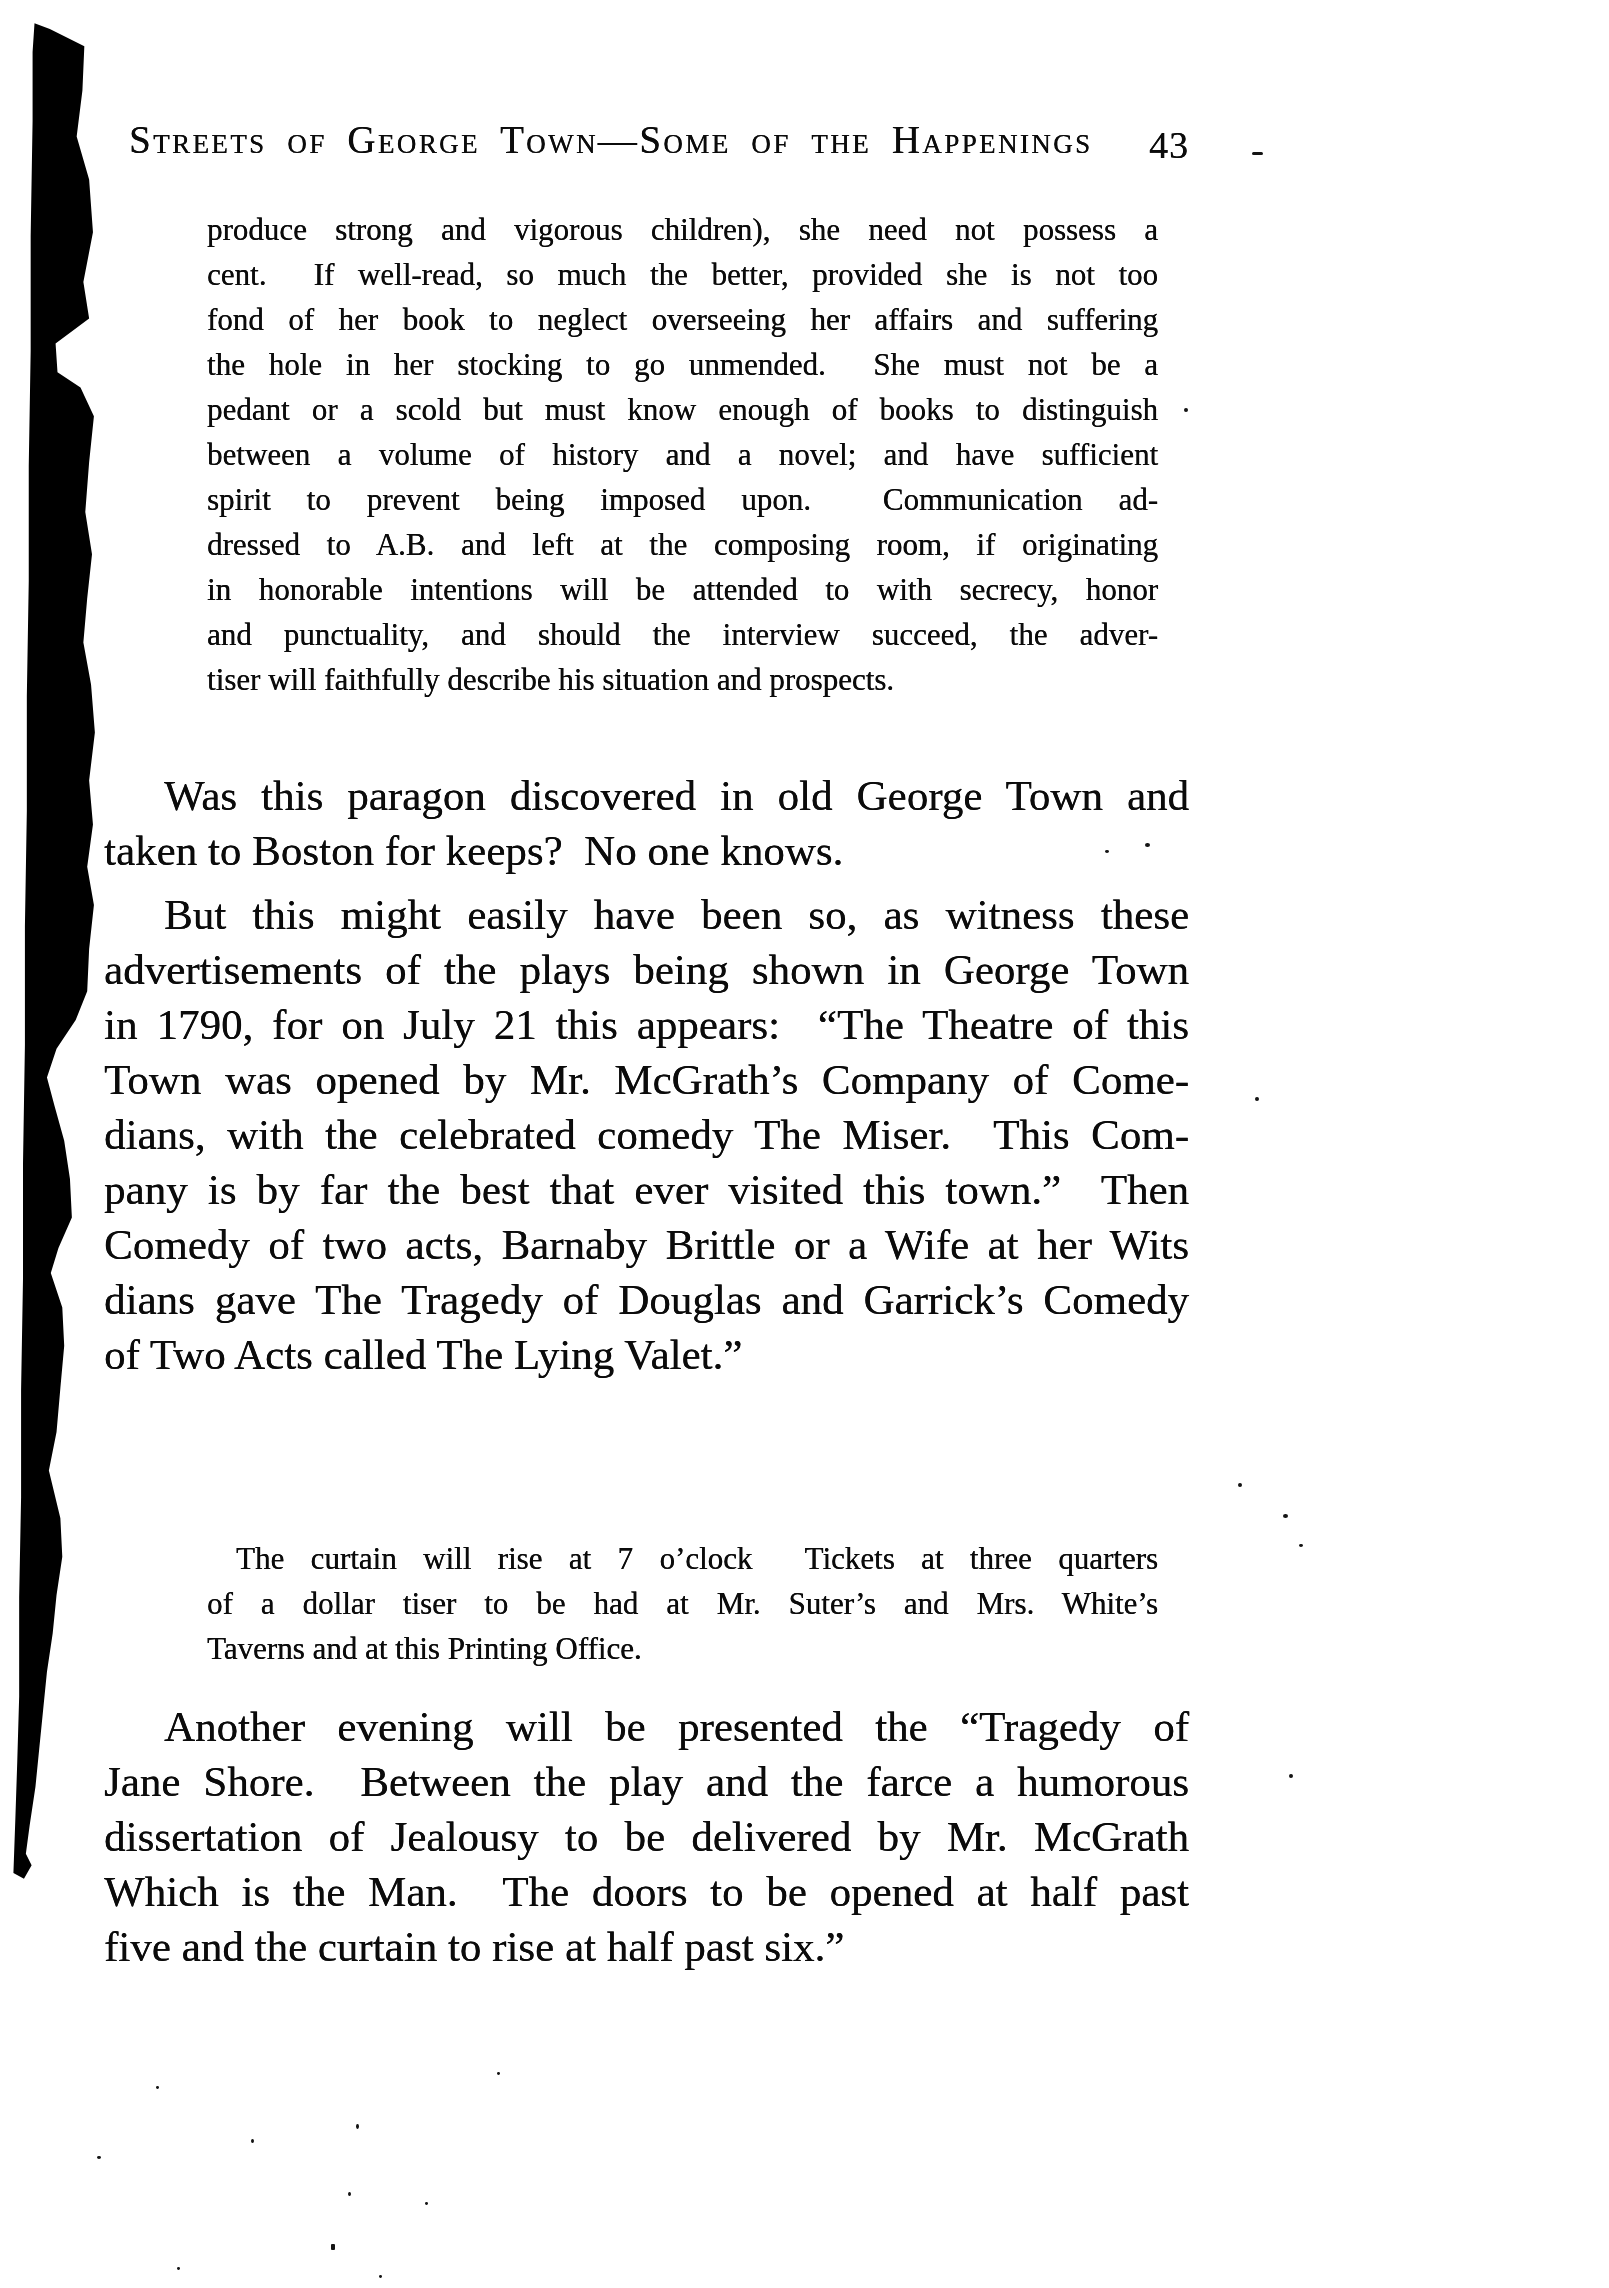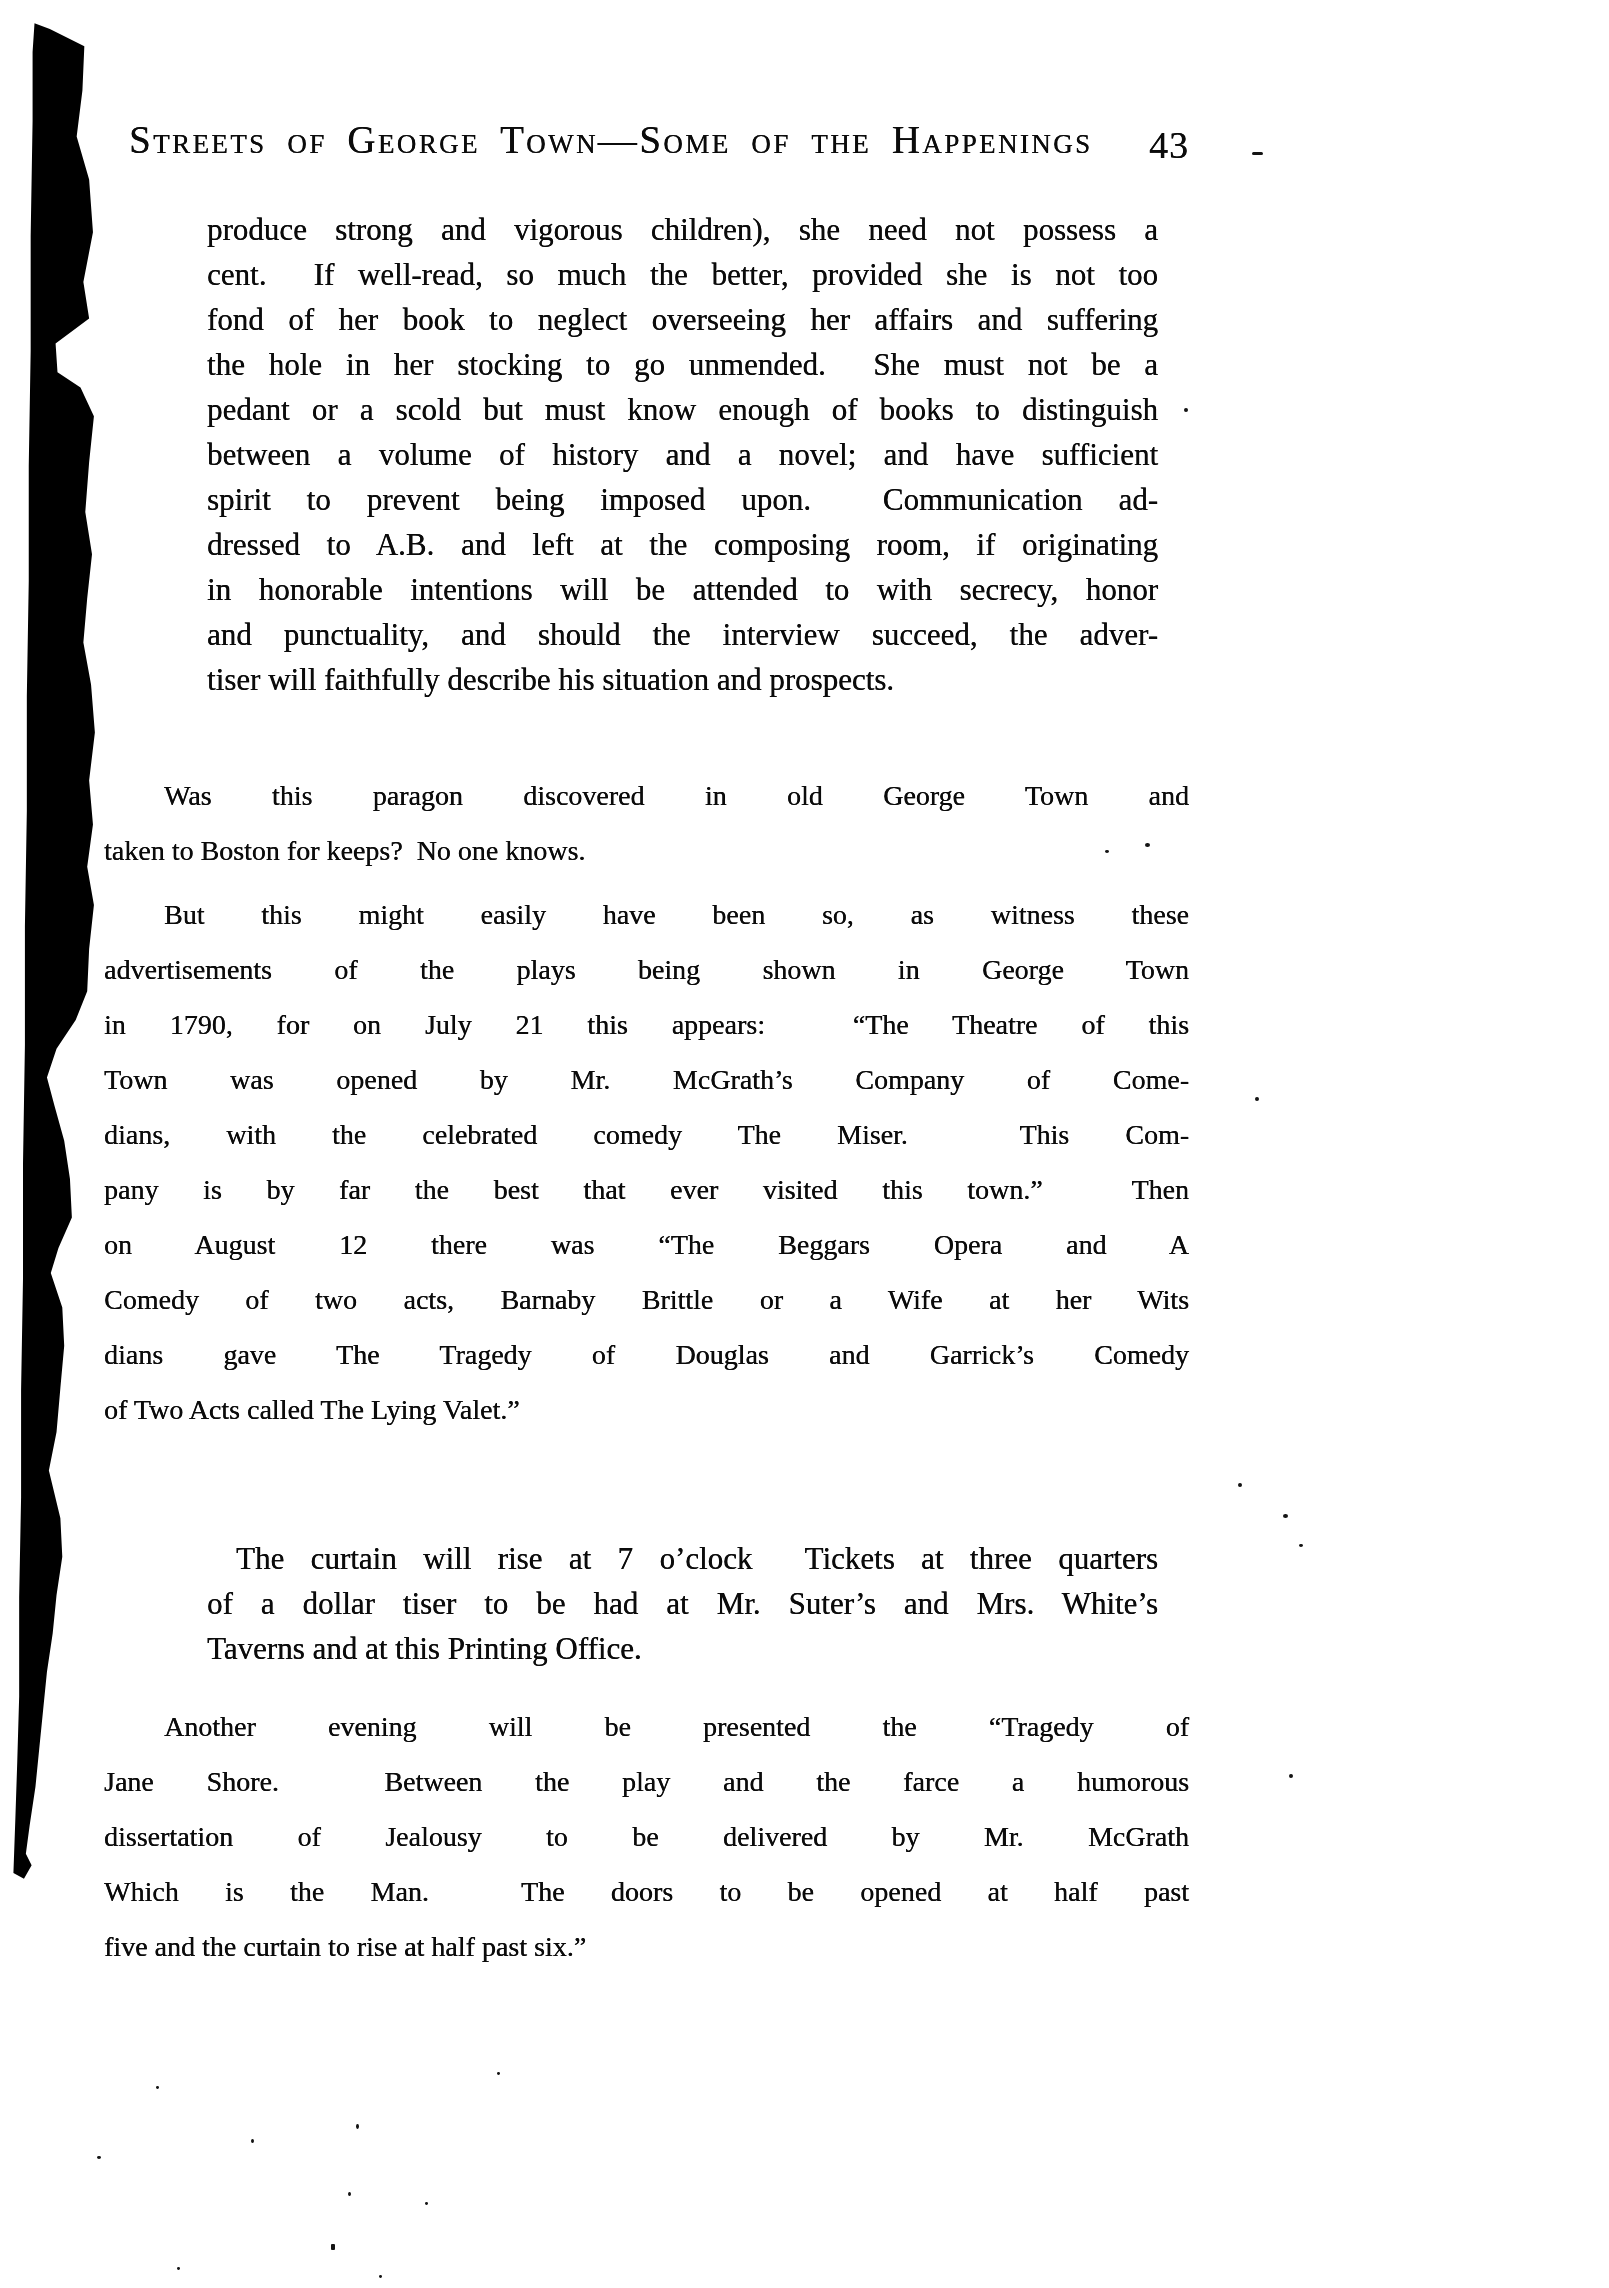--- a/index.html
+++ b/index.html
@@ -31,21 +31,21 @@
   }
   
   .block{position:absolute;text-shadow:0.3px 0 currentColor;}
   .block .line{
     text-align:justify;
     text-align-last:justify;
   }
   .block .line.last{text-align-last:left;}
   .body-text{
     left:104px;width:1085px;
-    font-size:28px;line-height:55px;
+    font-size:43px;line-height:55px;
   }
   .quote-text{
     left:207px;width:951px;
     font-size:31px;line-height:45px;
   }
   .indent-main .line:first-child{text-indent:60px;}
   .indent-quote .line:first-child{text-indent:29px;}
   #quote-1{top:207px;}
   #para-1{top:768px;}
   #para-2{top:887px;}
@@ -97,21 +97,20 @@
       <div class="line last">taken to Boston for keeps?&nbsp; No one knows.</div>
     </div>
 
   <div id="para-2" class="block body-text indent-main">
       <div class="line">But this might easily have been so, as witness these</div>
       <div class="line">advertisements of the plays being shown in George Town</div>
       <div class="line">in 1790, for on July 21 this appears:&nbsp; “The Theatre of this</div>
       <div class="line">Town was opened by Mr. McGrath’s Company of Come-</div>
       <div class="line">dians, with the celebrated comedy The Miser.&nbsp; This Com-</div>
       <div class="line">pany is by far the best that ever visited this town.”&nbsp; Then</div>
-      <div class="line">on August 12 there was “The Beggars Opera and A</div>
       <div class="line">Comedy of two acts, Barnaby Brittle or a Wife at her Wits</div>
       <div class="line">dians gave The Tragedy of Douglas and Garrick’s Comedy</div>
       <div class="line last">of Two Acts called The Lying Valet.”</div>
     </div>
 
   <div id="quote-2" class="block quote-text indent-quote">
       <div class="line">The curtain will rise at 7 o’clock&nbsp; Tickets at three quarters</div>
       <div class="line">of a dollar tiser to be had at Mr. Suter’s and Mrs. White’s</div>
       <div class="line last">Taverns and at this Printing Office.</div>
     </div>

